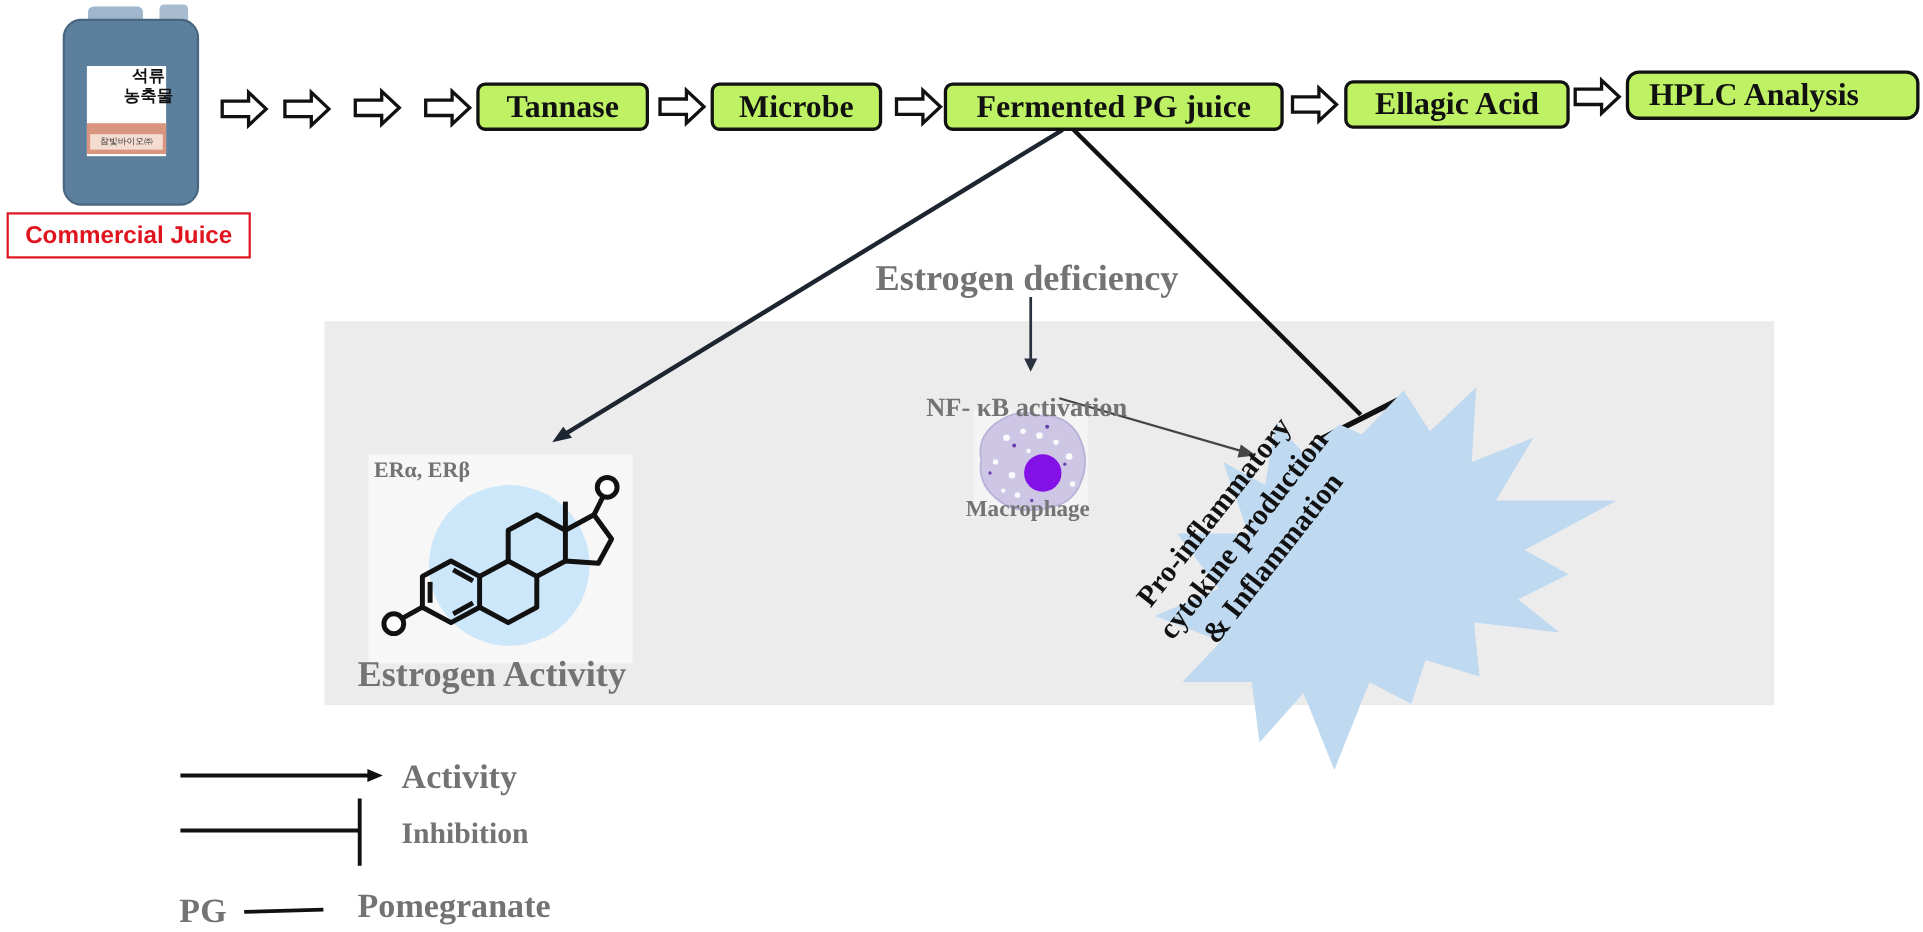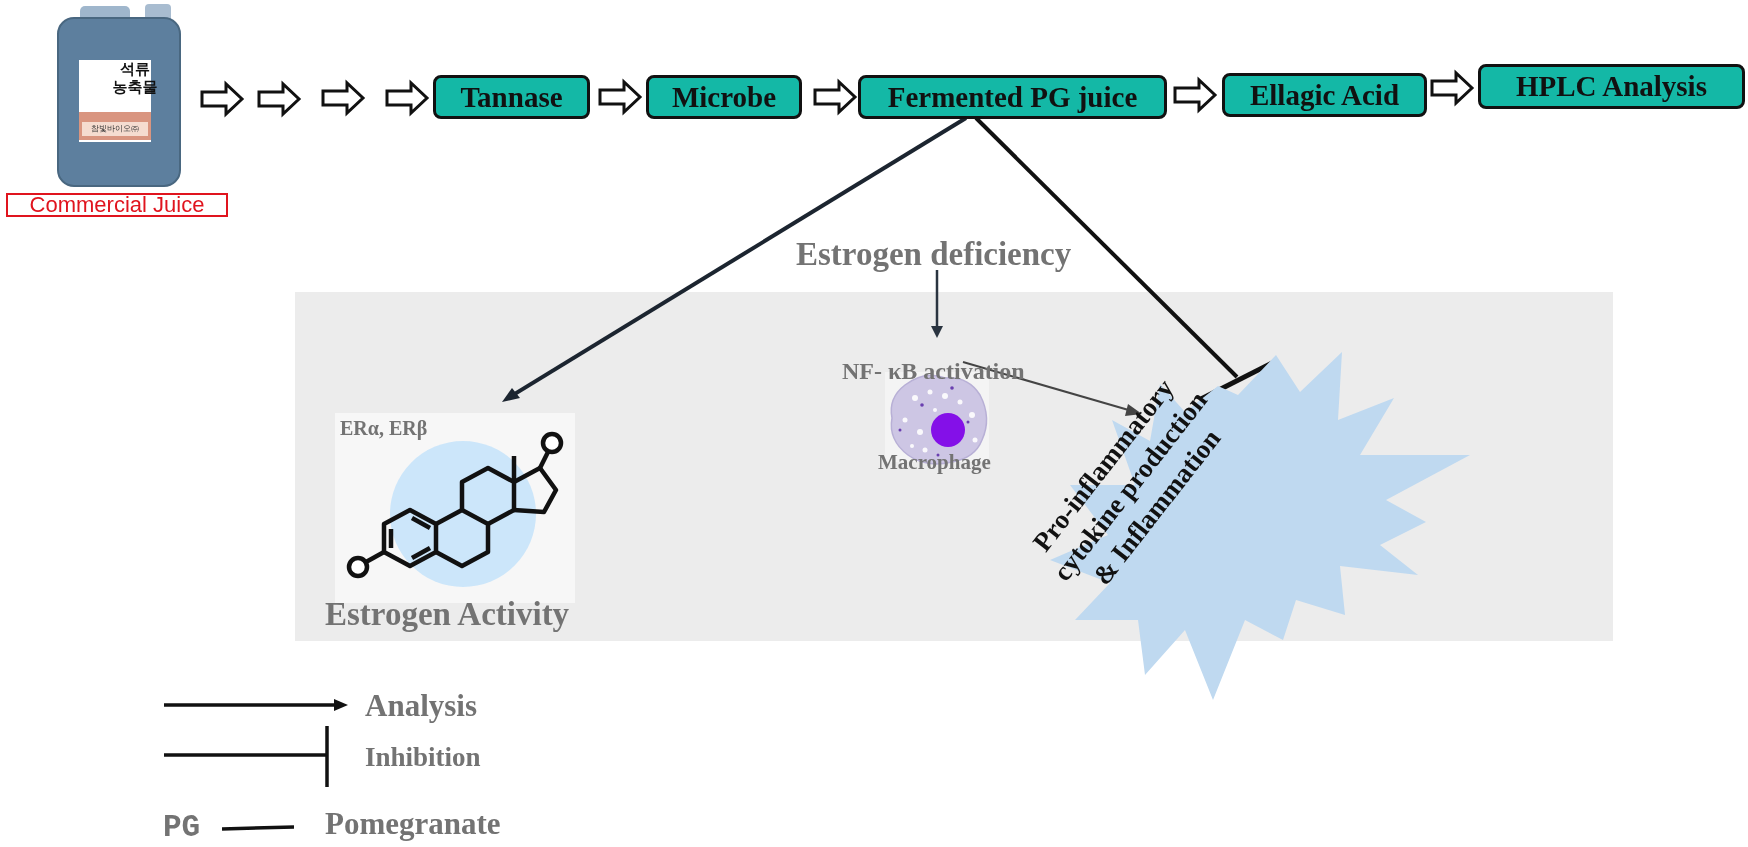--- a/index.html
+++ b/index.html
@@ -1,27 +1,27 @@
 <!DOCTYPE html>
 <html><head>
 <meta charset="utf-8">
 <style>
   html, body { margin:0; padding:0; background:#ffffff; }
   body { width:1748px; height:847px; position:relative; overflow:hidden;
          font-family:"Liberation Serif", serif; }
   .abs { position:absolute; }
   #canvas { position:absolute; left:0; top:0; width:1748px; height:847px; }
-  .flow-box { position:absolute; border:3px solid #111; border-radius:8px; background:#14b8a6;
+  .flow-box { position:absolute; border:3px solid #111; border-radius:8px; background:#bef264;
               font-family:"Liberation Serif", serif; font-weight:bold; font-size:29px; color:#111;
               display:flex; align-items:center; justify-content:center; box-sizing:border-box;
               white-space:nowrap; }
   .label { position:absolute; font-family:"Liberation Serif", serif; font-weight:bold; color:#737373; white-space:nowrap; }
-  .juice-label { position:absolute; left:6px; top:193px; width:222px; height:24px; box-sizing:border-box;
+  .juice-label { position:absolute; left:6px; top:193px; width:222px; height:42px; box-sizing:border-box;
                  border:2px solid #e0141e; color:#e0141e; font-family:"Liberation Sans", sans-serif;
-                 font-weight:normal; font-size:22px; display:flex; align-items:center; justify-content:center; }
+                 font-weight:bold; font-size:22px; display:flex; align-items:center; justify-content:center; }
   .jug-label-text { font-family:"DejaVu Sans", sans-serif; font-weight:bold; font-size:15px; color:#111;
                     text-align:center; line-height:18px; }
   .starburst-text { position:absolute; left:1130px; top:486px; transform:translate(-50%,-50%) rotate(-52deg);
                     text-align:center; font-family:"Liberation Serif", serif; font-weight:bold; font-size:27px;
                     line-height:34px; color:#111; white-space:nowrap; }
 </style>
 </head>
 <body>
 
 <svg id="canvas" width="1748" height="847" viewBox="0 0 1748 847">
@@ -125,30 +125,30 @@
   <div>농축물</div>
 </div>
 <div class="abs" style="left:82px; top:122px; width:66px; text-align:center; font-family:'DejaVu Sans',sans-serif; font-size:8px; line-height:14px; color:#333;">참빛바이오㈜</div>
 
 <div class="juice-label">Commercial Juice</div>
 
 <div class="flow-box" style="left:433px; top:75px; width:157px; height:44px;">Tannase</div>
 <div class="flow-box" style="left:646px; top:75px; width:156px; height:44px;">Microbe</div>
 <div class="flow-box" style="left:858px; top:75px; width:309px; height:44px;">Fermented PG juice</div>
 <div class="flow-box" style="left:1222px; top:73px; width:205px; height:44px;">Ellagic Acid</div>
-<div class="flow-box" style="left:1478px; top:64px; width:267px; height:45px; justify-content:flex-start; padding-left:35px;">HPLC Analysis</div>
+<div class="flow-box" style="left:1478px; top:64px; width:267px; height:45px; justify-content:flex-start; padding-left:18px;border-radius:12px;">HPLC Analysis</div>
 
 <div class="label" style="left:796px; top:236px; font-size:33px;">Estrogen deficiency</div>
 <div class="label" style="left:842px; top:358px; font-size:24px;">NF- κB activation</div>
 <div class="label" style="left:878px; top:450px; font-size:21px;">Macrophage</div>
 <div class="label" style="left:340px; top:417px; font-size:20px;">ERα, ERβ</div>
 <div class="label" style="left:325px; top:596px; font-size:33px;">Estrogen Activity</div>
 
 <div class="starburst-text">
   <div>Pro-inflammatory</div>
   <div>cytokine production</div>
   <div>&amp; Inflammation</div>
 </div>
 
-<div class="label" style="left:365px; top:688px; font-size:31px;">Analysis</div>
+<div class="label" style="left:365px; top:688px; font-size:31px;">Activity</div>
 <div class="label" style="left:365px; top:742px; font-size:27px;">Inhibition</div>
-<div class="label" style="left:163px; top:810px; font-size:31px;font-family:Liberation Mono, monospace;">PG</div>
+<div class="label" style="left:163px; top:810px; font-size:31px;">PG</div>
 <div class="label" style="left:325px; top:806px; font-size:31px;">Pomegranate</div>
 
 </body></html>

